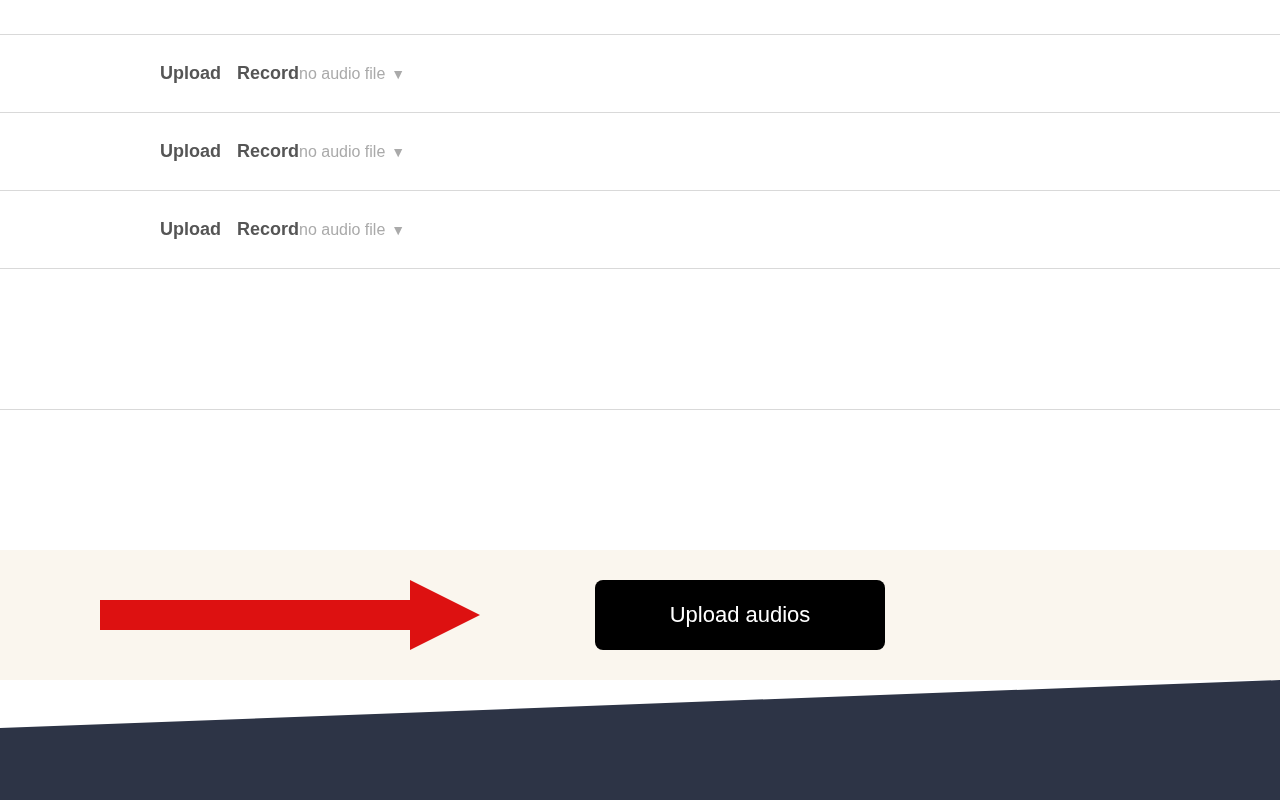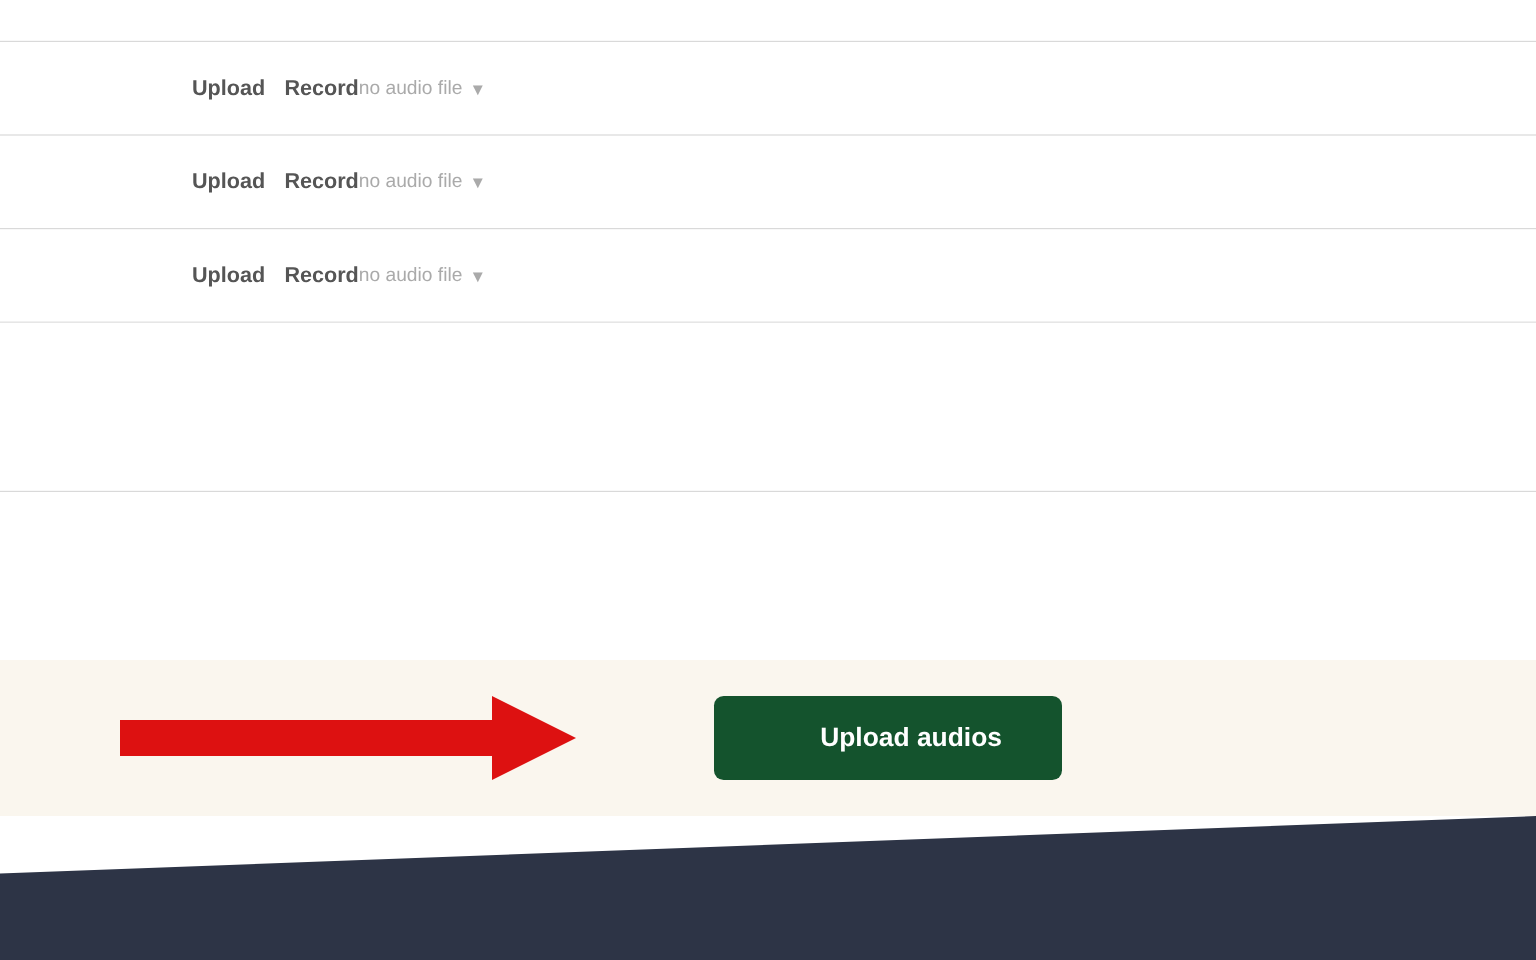--- a/index.html
+++ b/index.html
@@ -108,30 +108,29 @@
       height: 80px;
     }
 
     .button-group {
       display: flex;
       gap: 20px;
       margin-left: 200px;
     }
 
     .upload-audios-btn {
-      background: #14532d;
+      background: #000000;
       color: #ffffff;
       border: none;
       border-radius: 8px;
       padding: 22px 50px;
       font-size: 22px;
-      font-weight: bold;
+      font-weight: normal;
       cursor: pointer;
       min-width: 290px;
-      text-align: right;
     }
 
     .save-continue-btn {
       background: #7ab648;
       color: #ffffff;
       border: none;
       border-radius: 8px;
       padding: 22px 50px;
       font-size: 22px;
       font-weight: bold;

